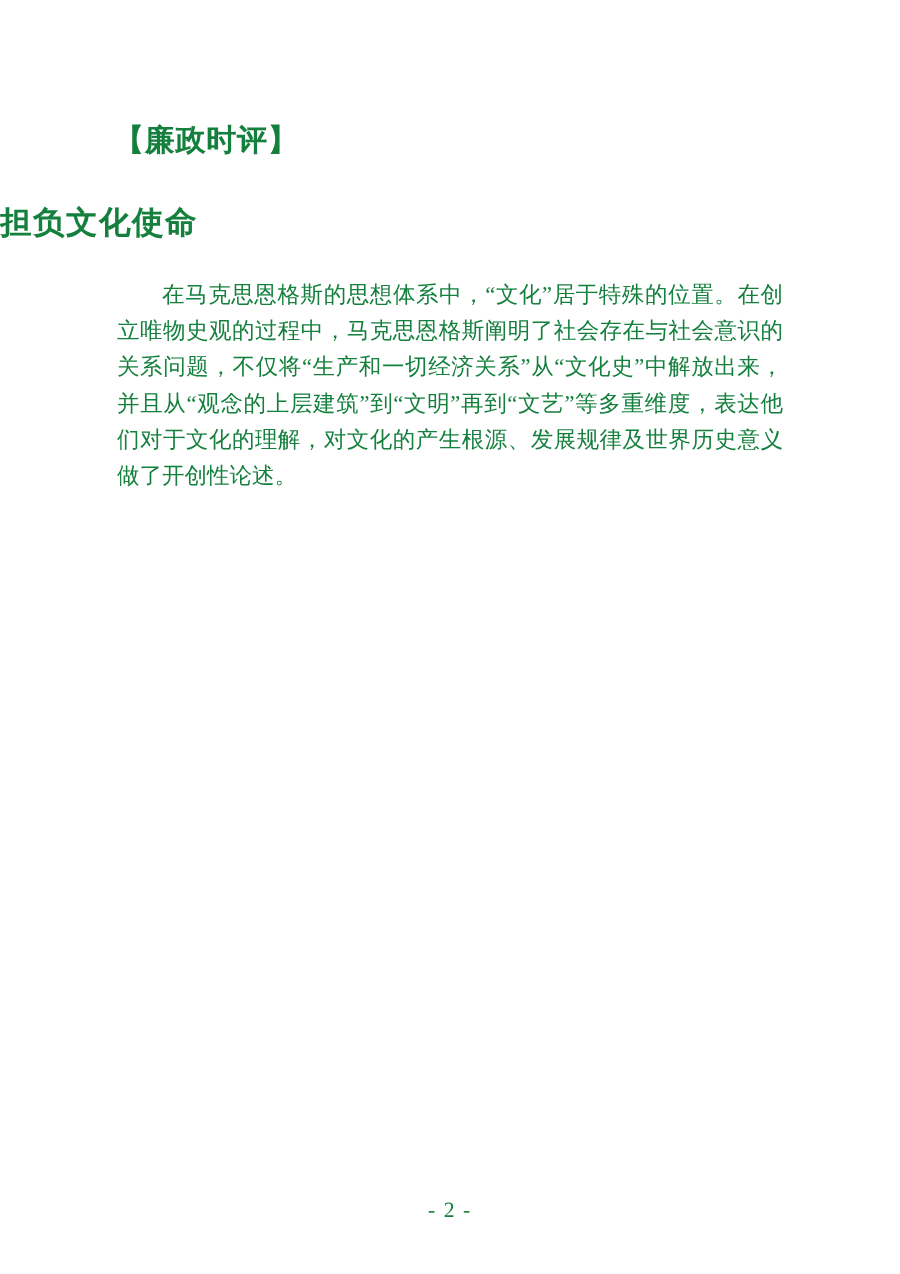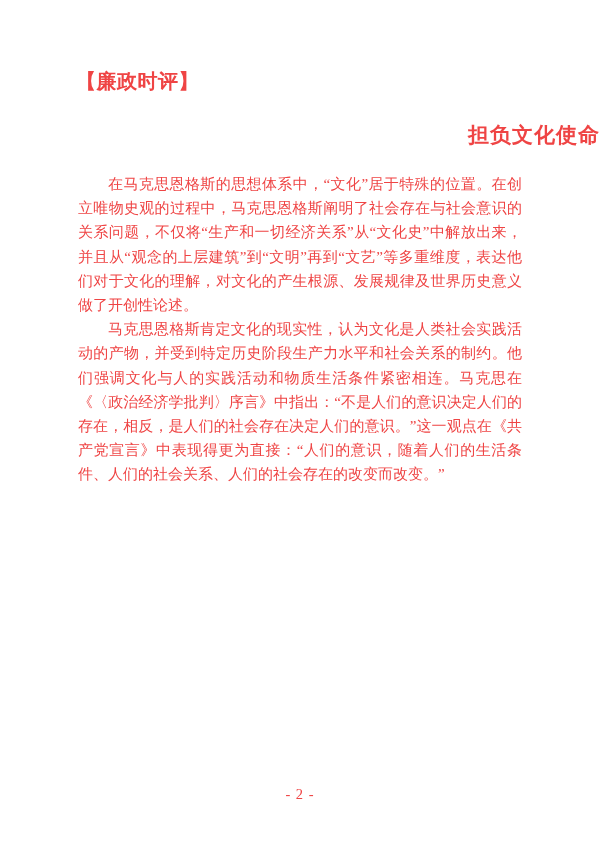--- a/index.html
+++ b/index.html
@@ -1,42 +1,42 @@
 <!DOCTYPE html>
 <html><head>
 <meta charset="utf-8">
 <style>
   * { margin: 0; padding: 0; box-sizing: border-box; }
   html, body { background: #ffffff; }
   .page {
     position: relative;
     width: 600px;
     height: 819px;
-    margin: 0 auto;
+    margin: 13px auto;
     background: #ffffff;
-    color: #ef4444;
+    color: #15803d;
     font-family: "Liberation Serif", "DejaVu Serif", serif;
     overflow: hidden;
   }
   .doc-header {
     position: absolute;
     top: 68px;
     left: 76px;
     font-size: 20px;
     font-weight: bold;
     line-height: 26px;
     letter-spacing: 0.5px;
     white-space: nowrap;
   }
   .doc-title {
     position: absolute;
     top: 120px;
     left: 0;
     right: 0;
-    text-align: right;
+    text-align: left;
     font-size: 21px;
     font-weight: bold;
     line-height: 30px;
     letter-spacing: 1px;
   }
   .doc-body {
     position: absolute;
     top: 172px;
     left: 78px;
     width: 444px;
@@ -64,18 +64,17 @@
 <body>
 
 <div class="page">
 
   <div class="doc-header">【廉政时评】</div>
 
   <h1 class="doc-title">担负文化使命</h1>
 
   <div class="doc-body">
     <p>在马克思恩格斯的思想体系中，“文化”居于特殊的位置。在创立唯物史观的过程中，马克思恩格斯阐明了社会存在与社会意识的关系问题，不仅将“生产和一切经济关系”从“文化史”中解放出来，并且从“观念的上层建筑”到“文明”再到“文艺”等多重维度，表达他们对于文化的理解，对文化的产生根源、发展规律及世界历史意义做了开创性论述。</p>
-    <p>马克思恩格斯肯定文化的现实性，认为文化是人类社会实践活动的产物，并受到特定历史阶段生产力水平和社会关系的制约。他们强调文化与人的实践活动和物质生活条件紧密相连。马克思在《〈政治经济学批判〉序言》中指出：“不是人们的意识决定人们的存在，相反，是人们的社会存在决定人们的意识。”这一观点在《共产党宣言》中表现得更为直接：“人们的意识，随着人们的生活条件、人们的社会关系、人们的社会存在的改变而改变。”</p>
   </div>
 
   <div class="page-footer">- 2 -</div>
 
 </div>
 
 </body></html>

